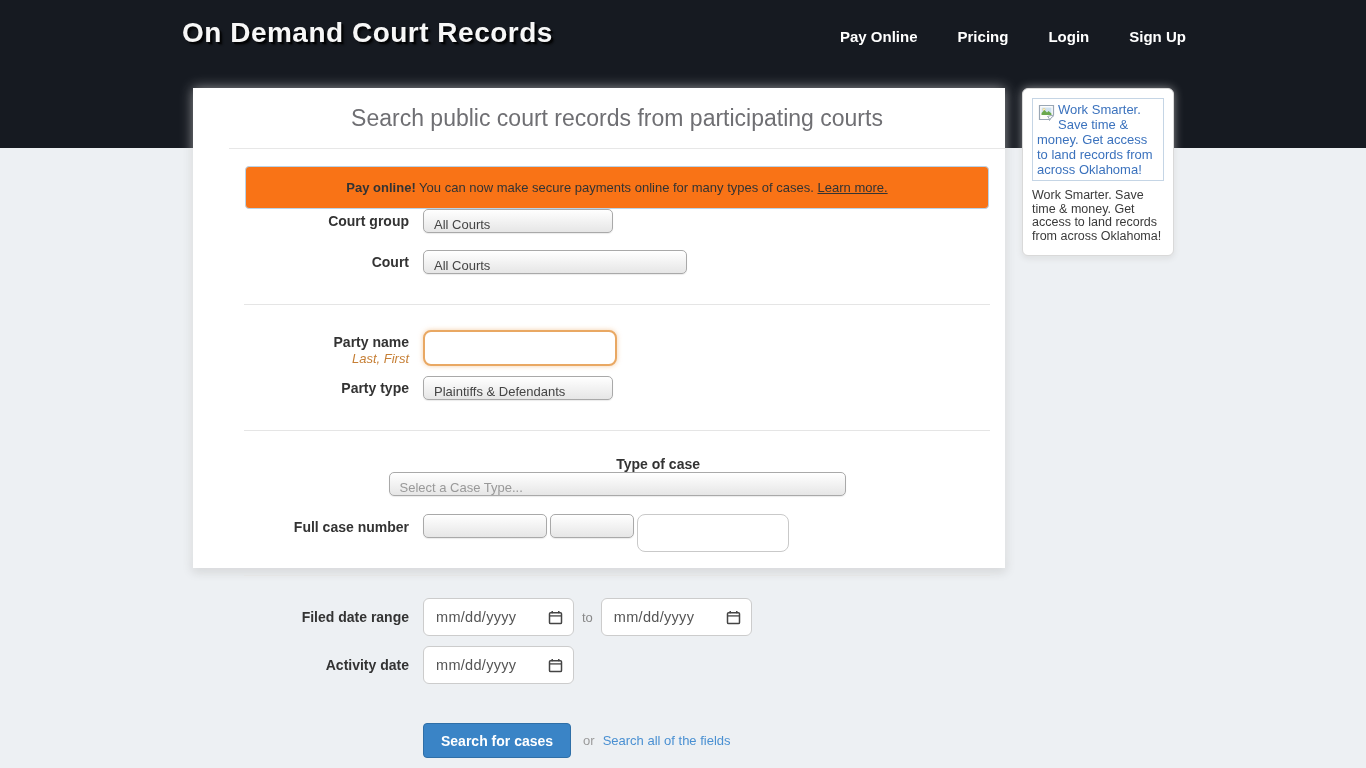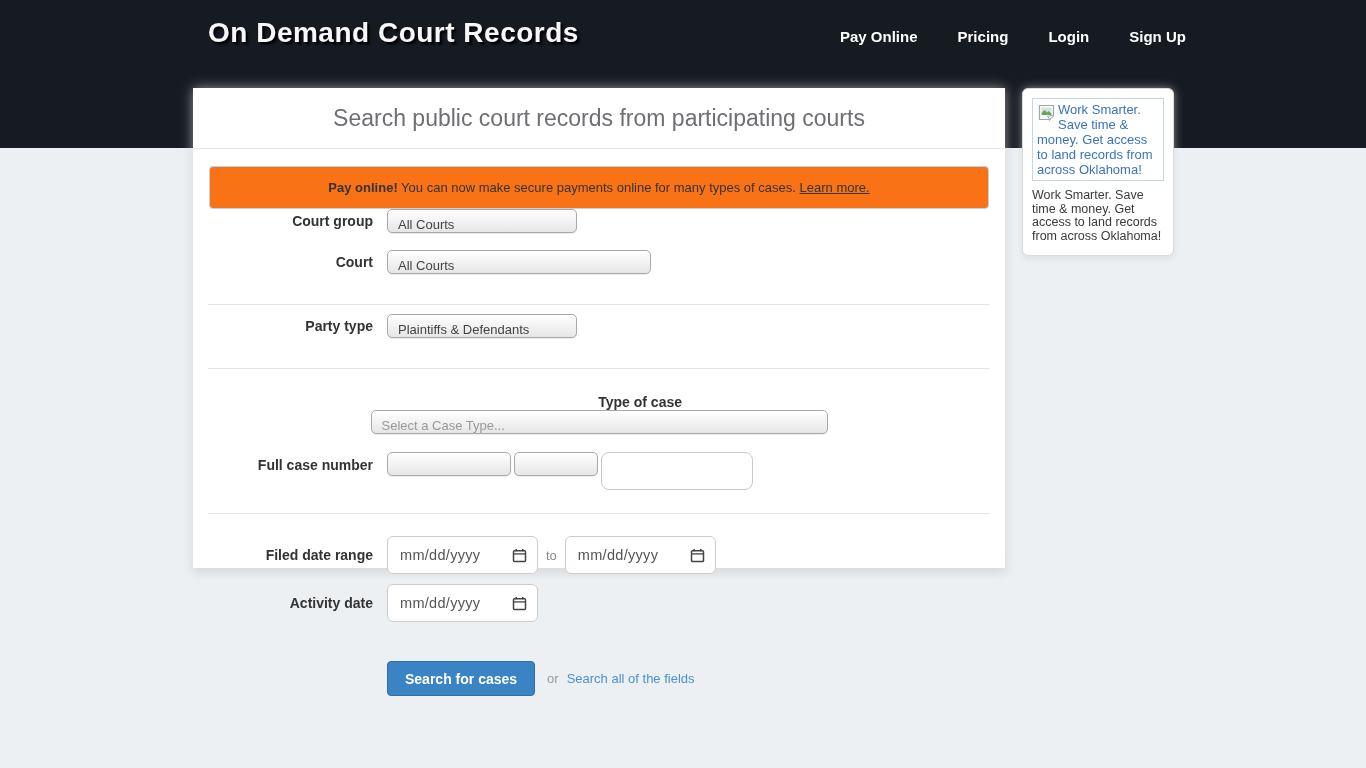--- a/index.html
+++ b/index.html
@@ -10,38 +10,39 @@
     position:relative;
     overflow:hidden;
     color:#333;
   }
   
   .top-header {
     position:absolute; top:0; left:0; width:1366px; height:148px;
     background:#161a21;
   }
   .logo {
-    position:absolute; left:208px; top:17px;
+    position:absolute; left:182px; top:17px;
     font-size:28px; font-weight:bold; color:#f7f7f7;
     letter-spacing:.5px;
     text-shadow:2px 2px 0 rgba(0,0,0,.65), 3px 3px 2px rgba(0,0,0,.5);
     cursor:pointer;
   }
   .top-nav {
     position:absolute; left:840px; top:28px;
     display:flex; gap:40px;
   }
   .top-nav a {
     color:#fff; font-size:15px; font-weight:bold; text-decoration:none; cursor:pointer;
   }
   
   .panel {
     position:absolute; left:193px; top:88px; width:812px; height:480px;
     background:#fff;
     box-shadow:0 0 12px rgba(255,255,255,.55), 0 3px 10px rgba(0,0,0,.18);
+    padding-left:36px;
   }
   .panel-title {
     padding:17px 10px 16px; text-align:center;
     font-size:23px; line-height:27px; color:#6f6f73;
     border-bottom:1px solid #e7e7e7;
     text-shadow:0 1px 0 #fff;
   }
   .banner {
     margin:17px 16px 0; padding:12px 10px;
     background:#f97316; border:1px solid #b9d3e8; border-radius:4px;
@@ -149,20 +150,27 @@
 
   <div class="row" style="margin-top:17px;">
     <div class="lbl">Court</div>
     <div class="sel" style="width:264px;">
       <span>All Courts</span>
     </div>
   </div>
 
   <div class="divider" style="margin-top:30px;"></div>
 
+  <div class="row top-align" style="margin-top:25px;">
+    <div class="lbl" style="margin-top:4px;">
+      <div>Party name</div>
+      <div class="hint">Last, First</div>
+    </div>
+    <input class="party-input" type="text" style="">
+  </div>
 
   <div class="row" style="margin-top:9px;">
     <div class="lbl">Party type</div>
     <div class="sel" style="width:190px;">
       <span>Plaintiffs &amp; Defendants</span>
     </div>
   </div>
 
   <div class="divider" style="margin-top:30px;"></div>
 

